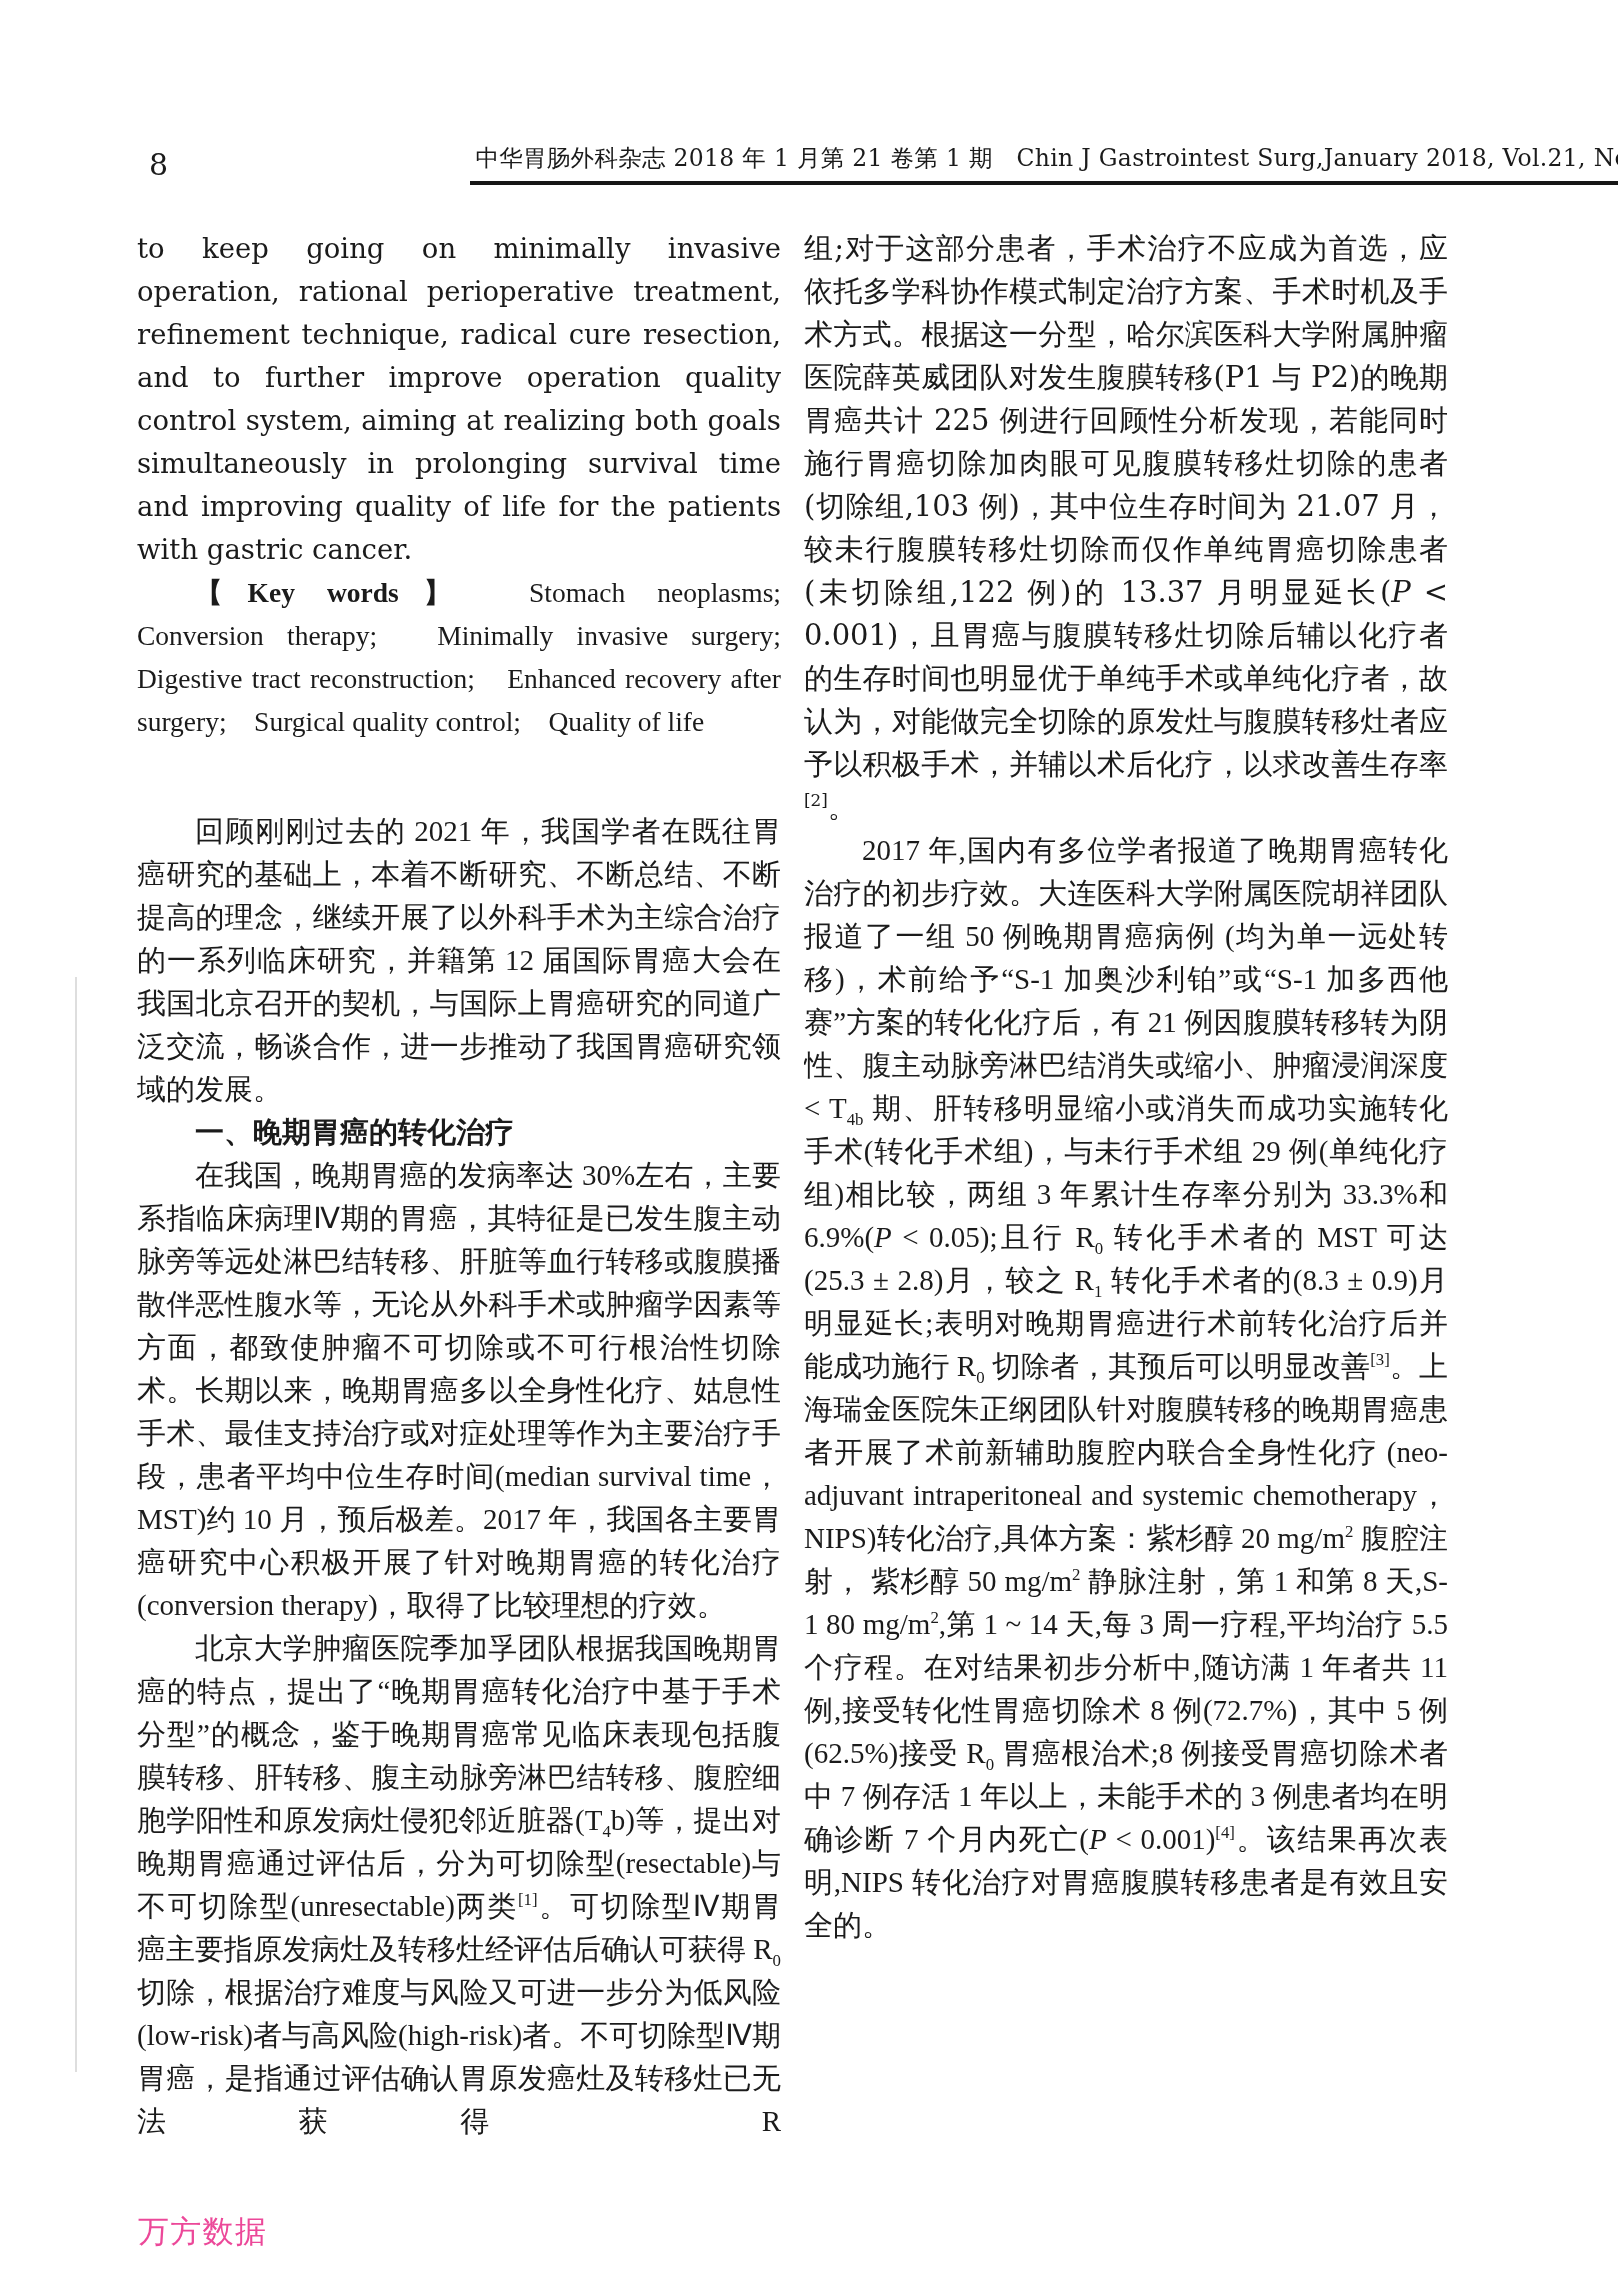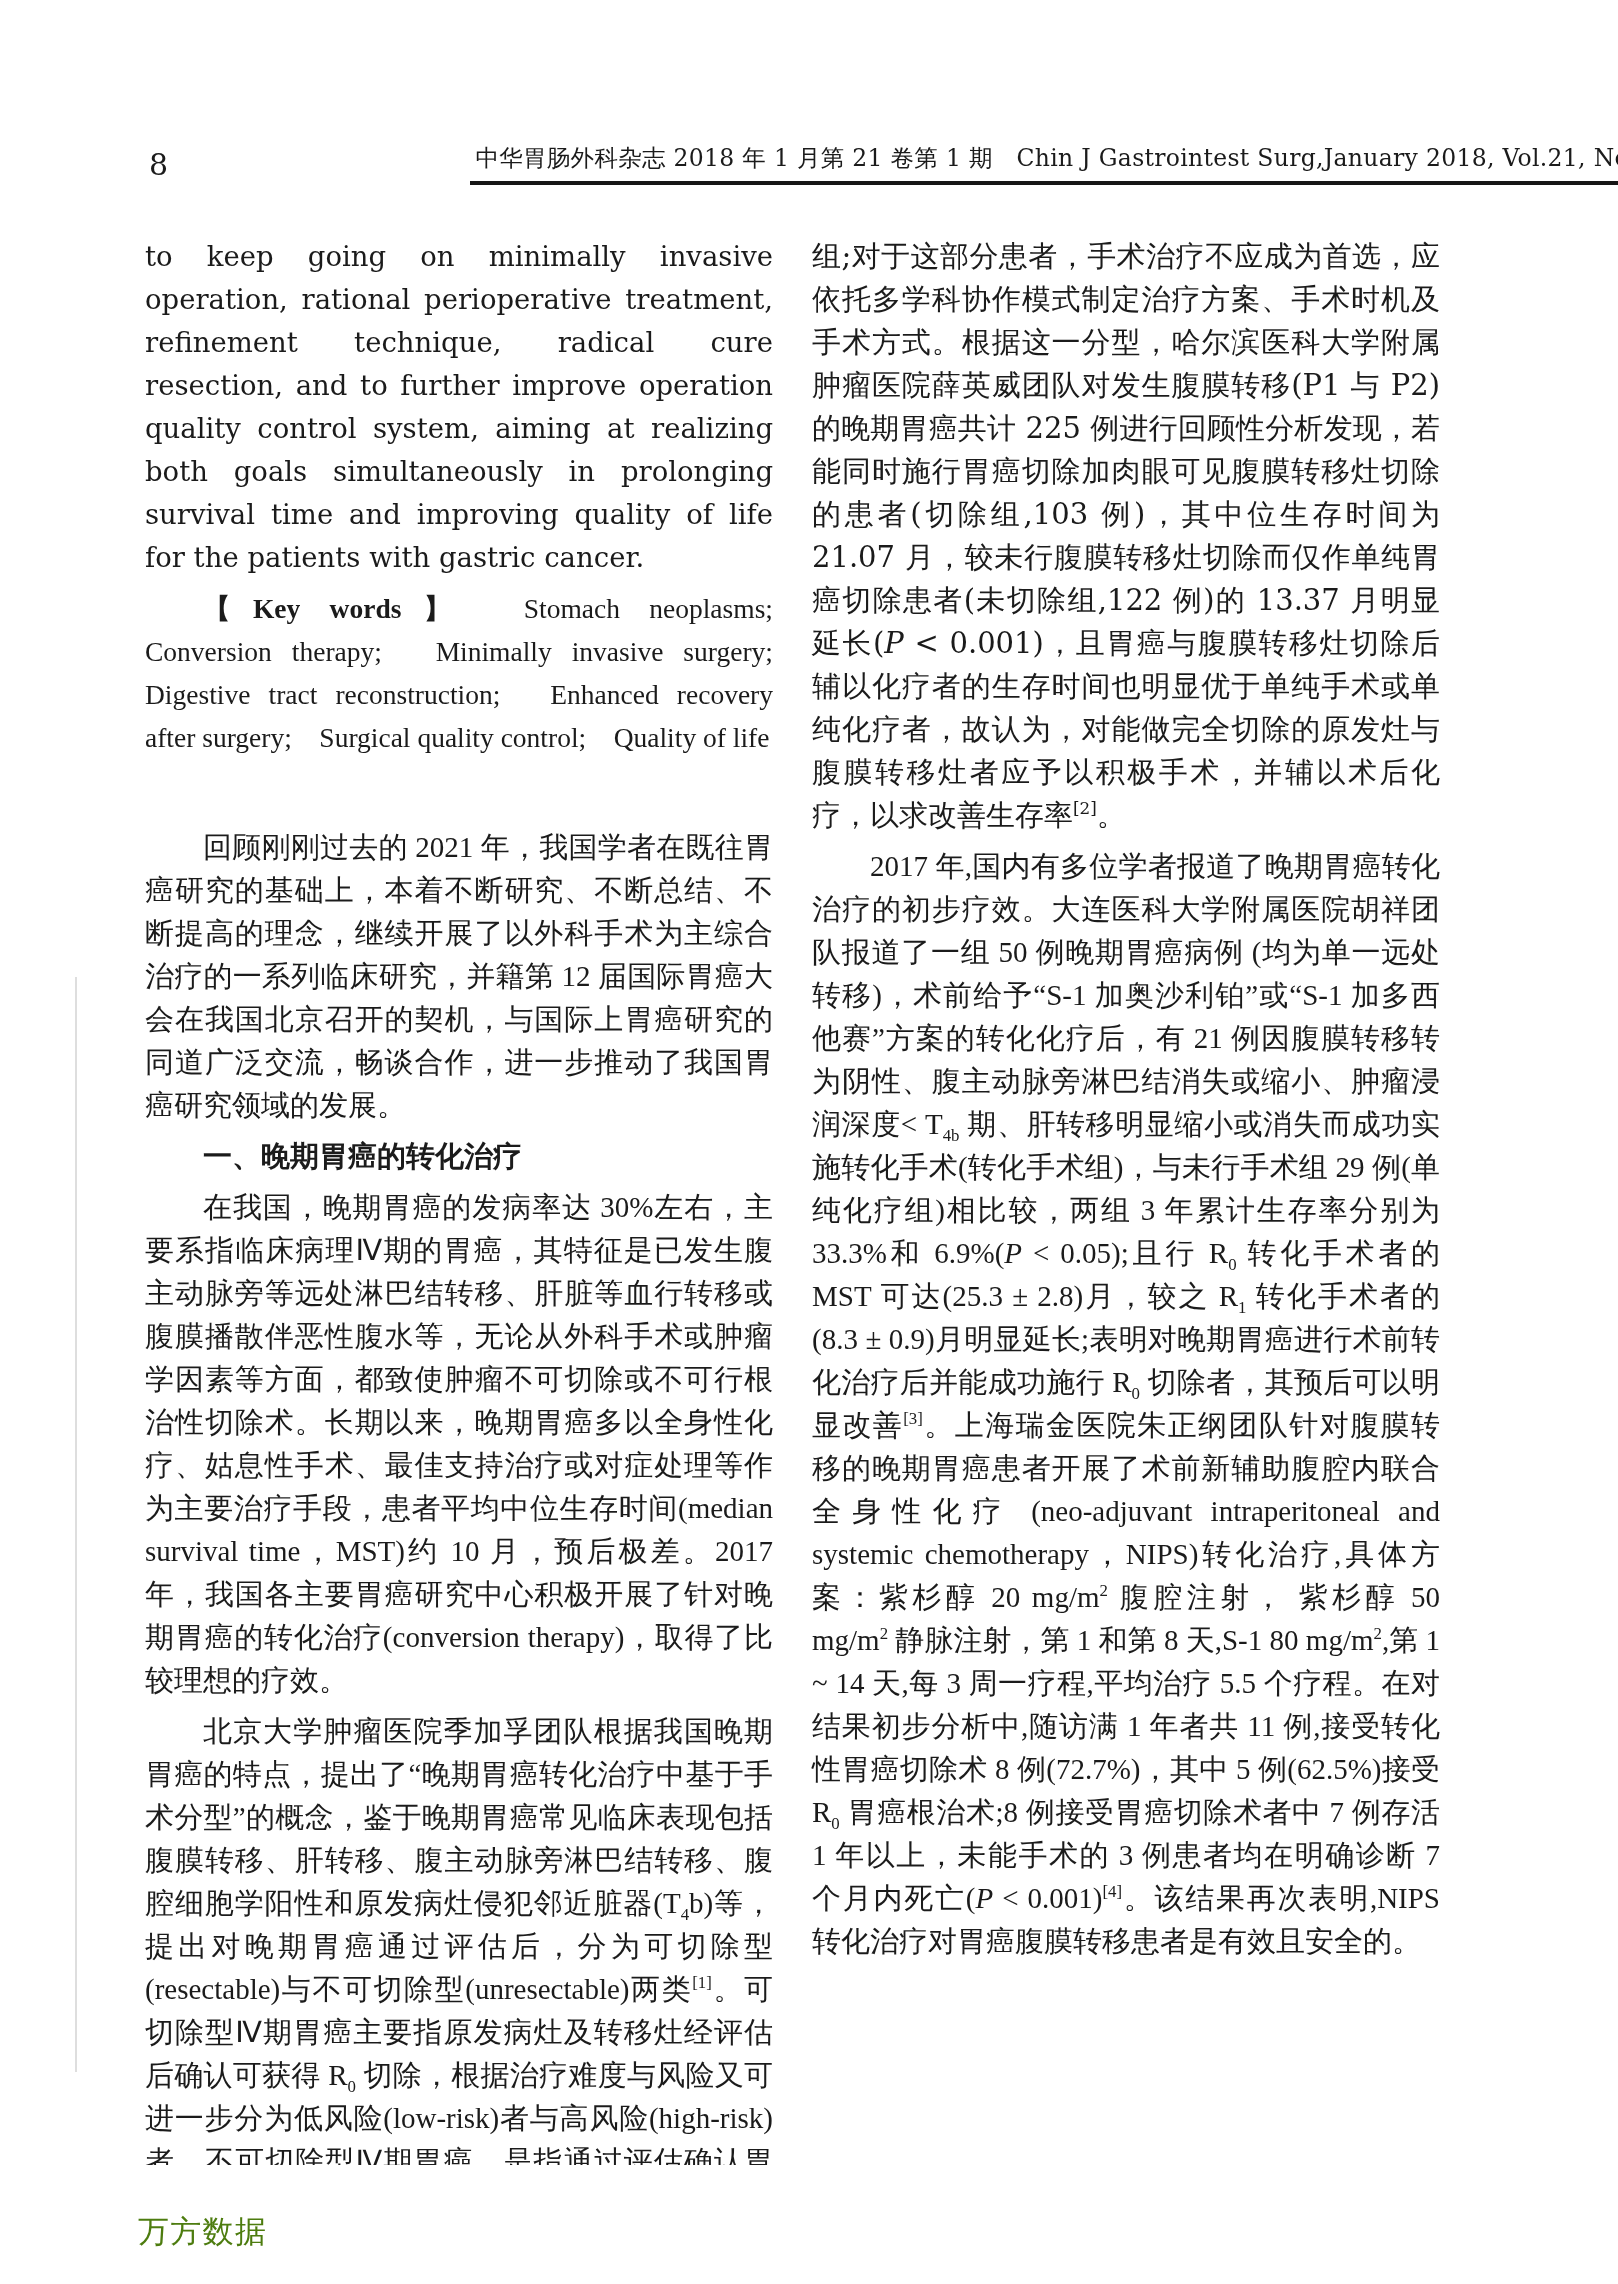--- a/index.html
+++ b/index.html
@@ -32,38 +32,38 @@
     border-bottom:4px solid #161616;
   }
   .column{
     position:absolute;top:227px;width:644px;height:1938px;
     overflow:hidden;
     text-align:justify;
   }
   #col-left{left:137px;}
   #col-right{left:804px;}
   .column p{
-    margin:8px;
+    margin:0;
     font-size:29px;
     line-height:43px;
   }
   .column p.en{font-size:27.5px;}
   .column p.indent{text-indent:58px;font-family:Liberation Serif, serif;}
   .column p.heading{font-weight:bold;}
   .column p.gap-top{margin-top:67px;}
   .column p.cut{text-align-last:justify;}
   sup{font-size:58%;line-height:0;}
   sub{font-size:58%;line-height:0;}
   b{font-weight:bold;}
   i{font-style:italic;}
   .watermark{
     position:absolute;left:138px;top:2214px;
     font-family:"DejaVu Sans","Liberation Sans",sans-serif;
     font-size:31px;line-height:35px;
-    color:#4d7c0f;
+    color:#ec4899;
     letter-spacing:1.3px;
   }
 </style>
 </head>
 <body>
 
 <div class="scan-line"></div>
 
 <div class="header-pageno">8</div>
 

